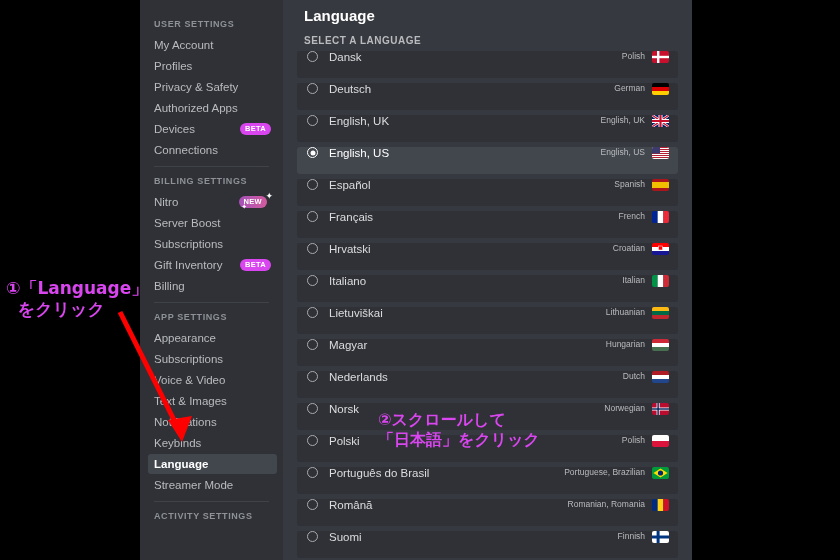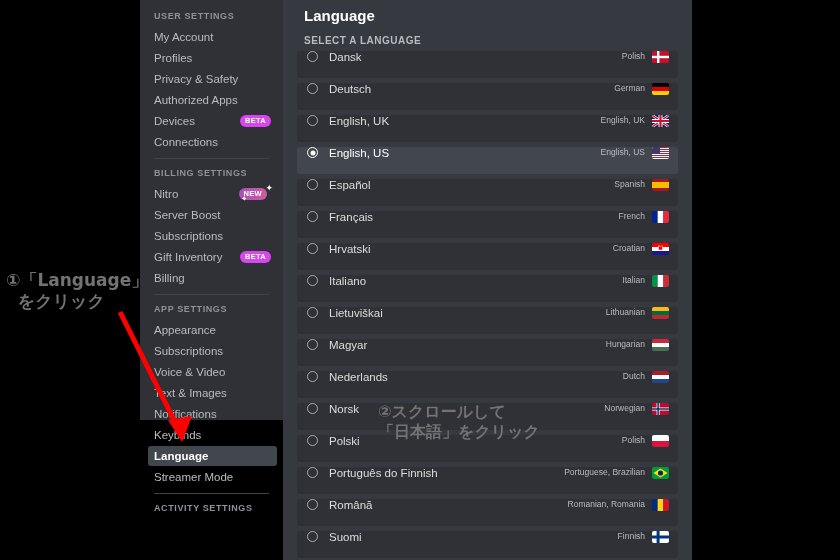--- a/index.html
+++ b/index.html
@@ -3,22 +3,22 @@
 <meta charset="utf-8">
 <style>
   * { margin:0; padding:0; box-sizing:border-box; }
   html,body { width:840px; height:560px; overflow:hidden; background:#000; }
   body { font-family:"Liberation Sans", sans-serif; -webkit-font-smoothing:antialiased; }
 
   #root { position:relative; width:840px; height:560px; background:#000; }
 
   
   #sidebar {
-    position:absolute; left:140px; top:0; width:143px; height:420px;
-    background:#2f3136; padding-top:4px;
+    position:absolute; left:140px; top:0; width:143px; height:560px;
+    background:#2f3136; padding-top:12px;
   }
   .side-section {
     color:#8e9297; font-size:9px; font-weight:bold; letter-spacing:.6px;
     padding:7px 10px 5px 14px; text-transform:uppercase;
   }
   .side-item {
     position:relative; height:20px; line-height:20px;
     margin:1px 6px 1px 8px; padding:0 8px 0 6px; border-radius:3px;
     color:#b9bbbe; font-size:11.5px; white-space:nowrap;
   }
@@ -72,23 +72,23 @@
     margin-left:auto; color:#b9bbbe; font-size:8.5px; white-space:nowrap;
   }
   .flag {
     width:17px; height:12px; margin-left:7px; flex:none;
     border-radius:2px; overflow:hidden; display:block;
   }
   .flag svg { display:block; width:17px; height:12px; }
 
   
   .anno {
-    position:absolute; color:#737373; font-weight:bold;
+    position:absolute; color:#d946ef; font-weight:bold;
     font-family:"DejaVu Sans", sans-serif; line-height:1.22;
-    white-space:pre; pointer-events:none;
+    white-space:pre; pointer-events:none;margin-top:8px;
   }
   #anno1 { left:6px; top:270px; font-size:17px; }
   #anno2 { left:378px; top:402px; font-size:16px; }
   #arrow-svg { position:absolute; left:0; top:0; width:840px; height:560px; pointer-events:none; }
 </style>
 </head>
 <body>
 
 <div id="root">
 
@@ -286,21 +286,21 @@
           <span class="english">Polish</span>
           <span class="flag">
             <svg viewBox="0 0 17 12">
               <rect width="17" height="6" fill="#fff"></rect>
               <rect y="6" width="17" height="6" fill="#dc143c"></rect>
             </svg>
           </span>
         </div>
         <div class="lang-row">
           <span class="radio"></span>
-          <span class="native">Português do Finnish</span>
+          <span class="native">Português do Brasil</span>
           <span class="english">Portuguese, Brazilian</span>
           <span class="flag">
             <svg viewBox="0 0 17 12">
               <rect width="17" height="12" fill="#009b3a"></rect>
               <polygon points="8.5,1.4 15.6,6 8.5,10.6 1.4,6" fill="#fedf00"></polygon>
               <circle cx="8.5" cy="6" r="2.6" fill="#002776"></circle>
             </svg>
           </span>
         </div>
         <div class="lang-row">

